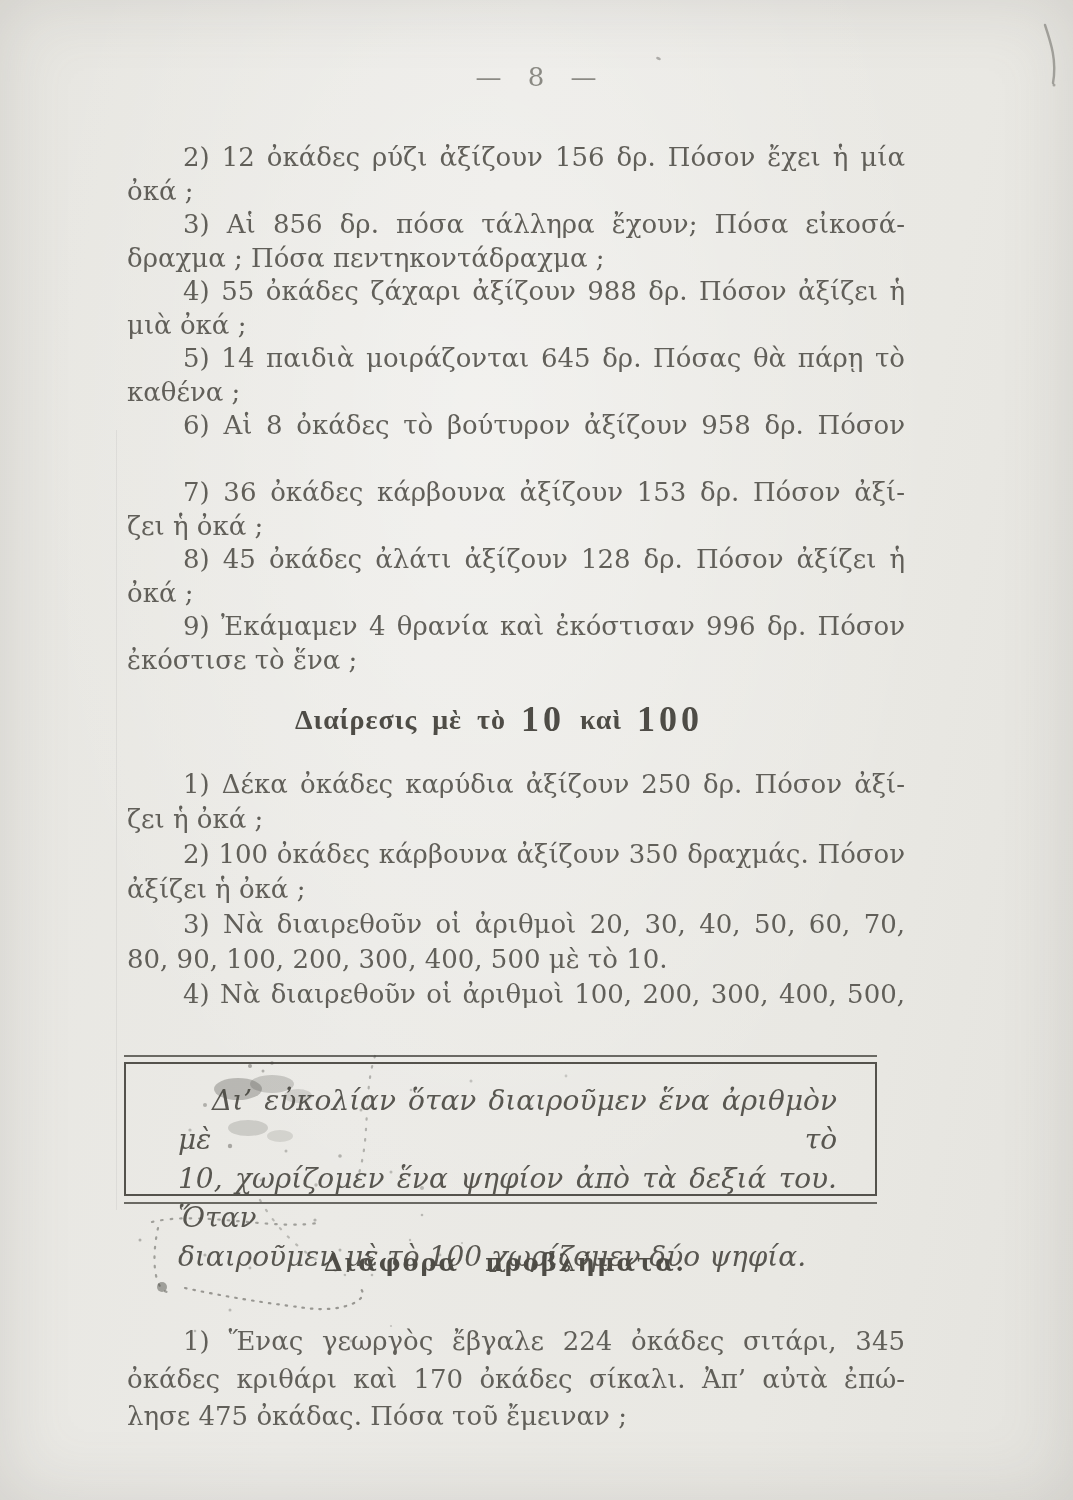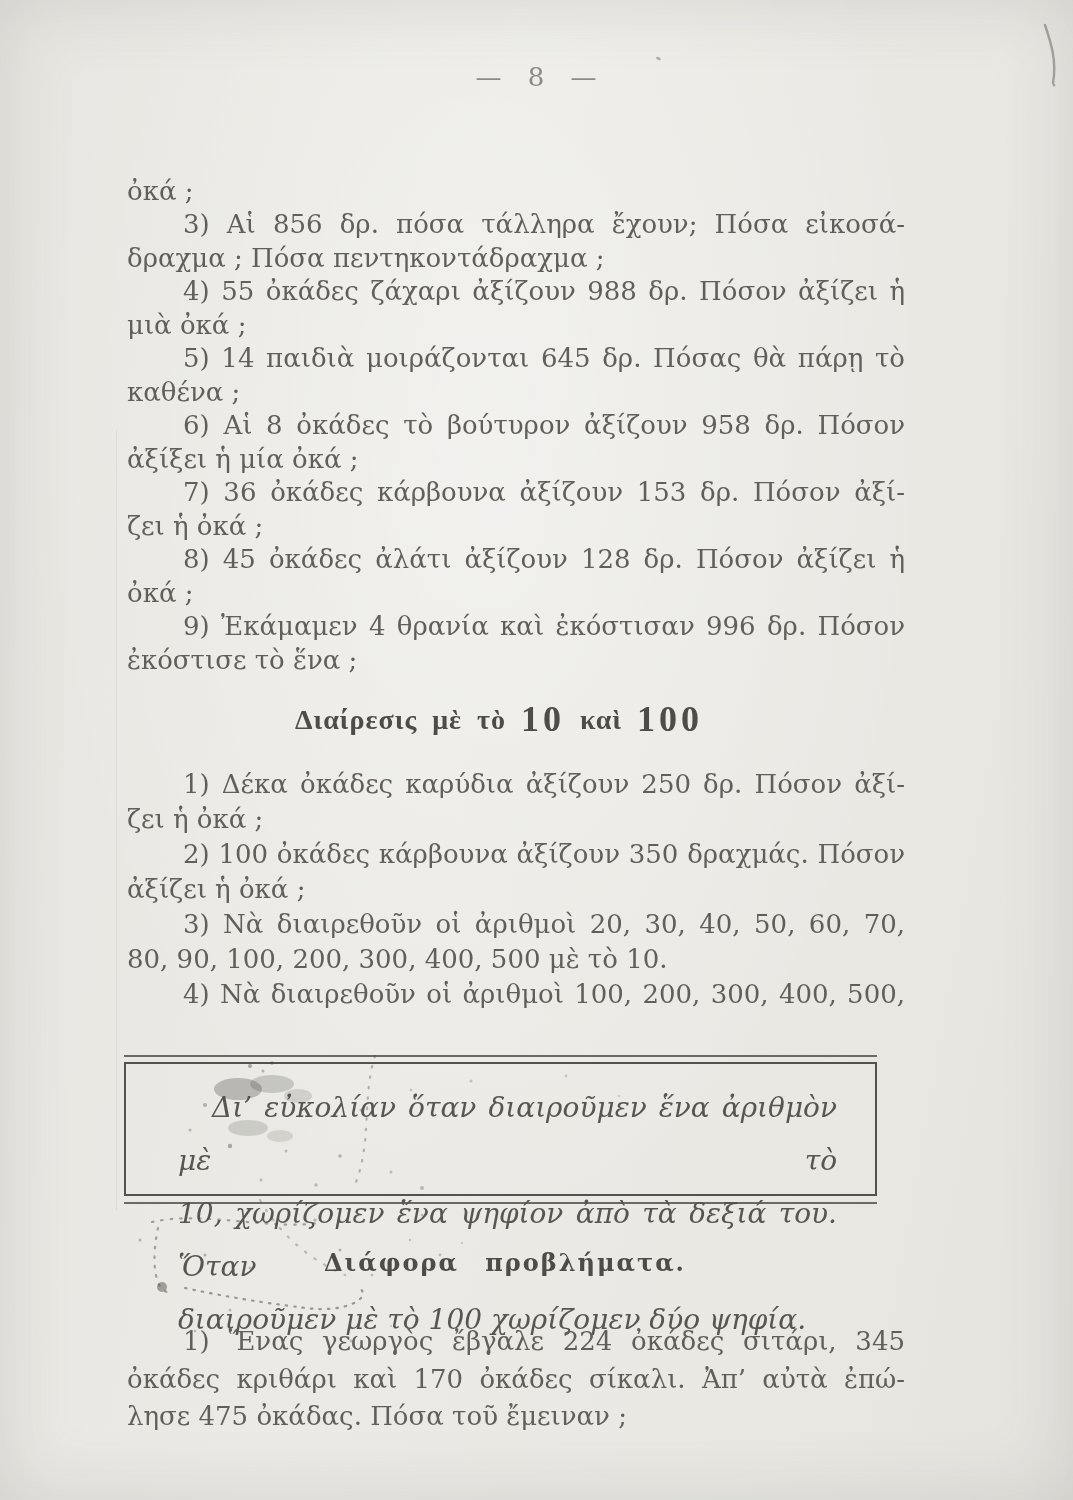--- a/index.html
+++ b/index.html
@@ -49,21 +49,21 @@
   }
   .rulebox::before{
     content:"";position:absolute;left:-2px;right:-2px;top:-9px;
     border-top:2px solid #54524c;opacity:.85;
   }
   .rulebox::after{
     content:"";position:absolute;left:-2px;right:-2px;bottom:-10px;
     border-top:2px solid #54524c;opacity:.85;
   }
   .bl{
-    font-style:italic;font-size:28px;line-height:53px;color:#585650;
+    font-style:italic;font-size:28px;line-height:39px;color:#585650;
   }
   .bl.ind{text-indent:34px;}
   .bl.j{text-align:justify;text-align-last:justify;}
   
   .fold{
     position:absolute;left:116px;top:430px;width:1px;height:780px;
     background:rgba(80,78,72,0.08);
   }
   .smudge-svg{position:absolute;left:110px;top:1050px;pointer-events:none;}
   .pen-svg{position:absolute;left:1035px;top:22px;pointer-events:none;}
@@ -72,29 +72,29 @@
     border-radius:50%;background:rgba(96,94,88,0.45);transform:rotate(25deg);
   }
 </style>
 </head>
 <body>
 
 <div class="page">
 
   <div class="pagenum">— 8 —</div>
 
+  <div class="l j ind" style="top:141px">2) 12 ὀκάδες ρύζι ἀξίζουν 156 δρ. Πόσον ἔχει ἡ μία</div>
   <div class="l" style="top:175px">ὀκά ;</div>
   <div class="l j ind" style="top:208px">3) Αἱ 856 δρ. πόσα τάλληρα ἔχουν; Πόσα εἰκοσά-</div>
   <div class="l" style="top:242px">δραχμα ; Πόσα πεντηκοντάδραχμα ;</div>
   <div class="l j ind" style="top:275px">4) 55 ὀκάδες ζάχαρι ἀξίζουν 988 δρ. Πόσον ἀξίζει ἡ</div>
   <div class="l" style="top:309px">μιὰ ὀκά ;</div>
   <div class="l j ind" style="top:342px">5) 14 παιδιὰ μοιράζονται 645 δρ. Πόσας θὰ πάρῃ τὸ</div>
   <div class="l" style="top:376px">καθένα ;</div>
   <div class="l j ind" style="top:409px">6) Αἱ 8 ὀκάδες τὸ βούτυρον ἀξίζουν 958 δρ. Πόσον</div>
-  <div class="l" style="top:443px">ἀξίξει ἡ μία ὀκά ;</div>
   <div class="l j ind" style="top:476px">7) 36 ὀκάδες κάρβουνα ἀξίζουν 153 δρ. Πόσον ἀξί-</div>
   <div class="l" style="top:510px">ζει ἡ ὀκά ;</div>
   <div class="l j ind" style="top:543px">8) 45 ὀκάδες ἀλάτι ἀξίζουν 128 δρ. Πόσον ἀξίζει ἡ</div>
   <div class="l" style="top:577px">ὀκά ;</div>
   <div class="l j ind" style="top:610px">9) Ἐκάμαμεν 4 θρανία καὶ ἐκόστισαν 996 δρ. Πόσον</div>
   <div class="l" style="top:644px">ἐκόστισε τὸ ἕνα ;</div>
 
   <div class="h1"><span>Διαίρεσις μὲ τὸ</span> <span class="bignum">10</span> <span>καὶ</span> <span class="bignum">100</span></div>
 
   <div class="l j ind" style="top:768px">1) Δέκα ὀκάδες καρύδια ἀξίζουν 250 δρ. Πόσον ἀξί-</div>

